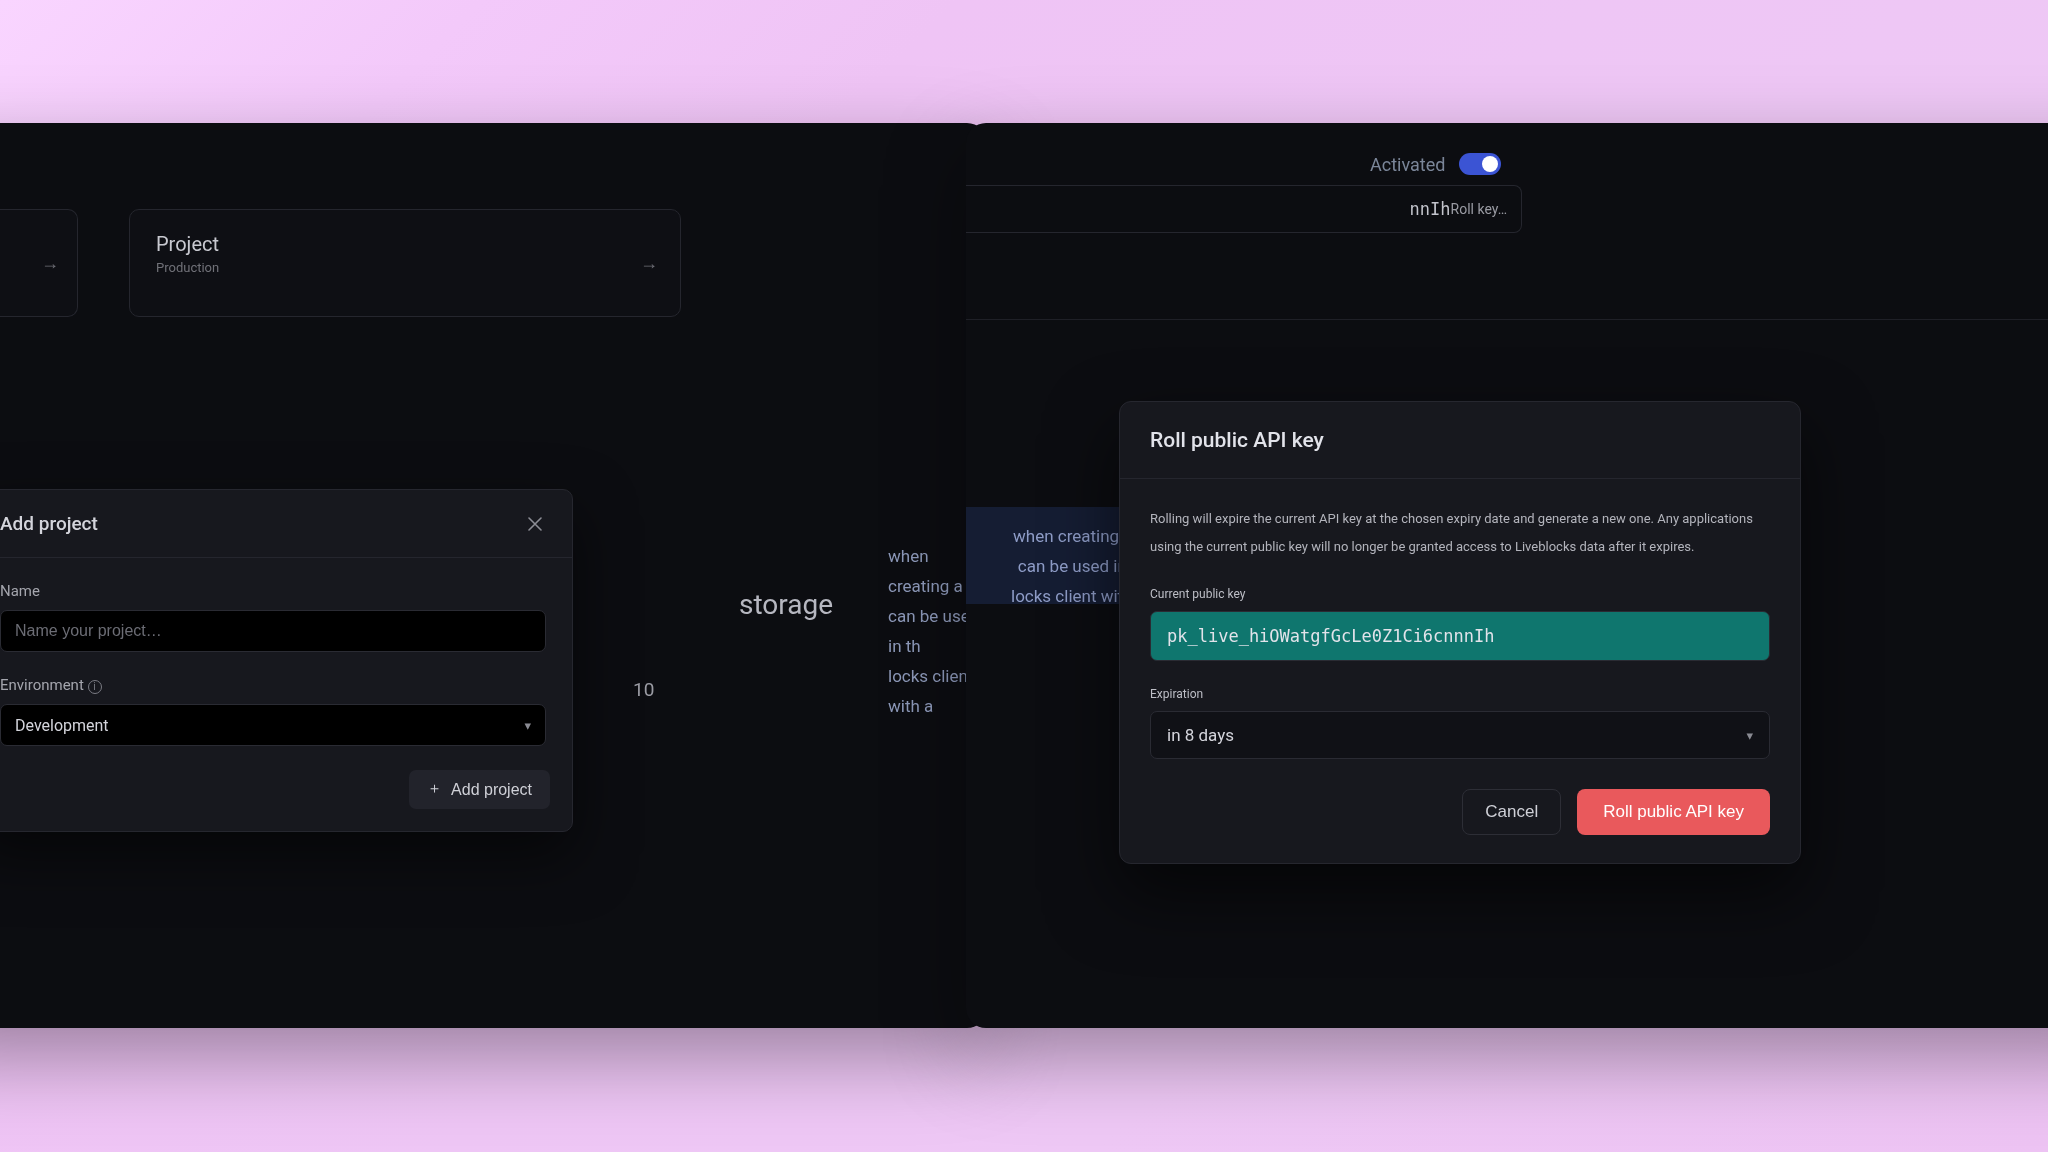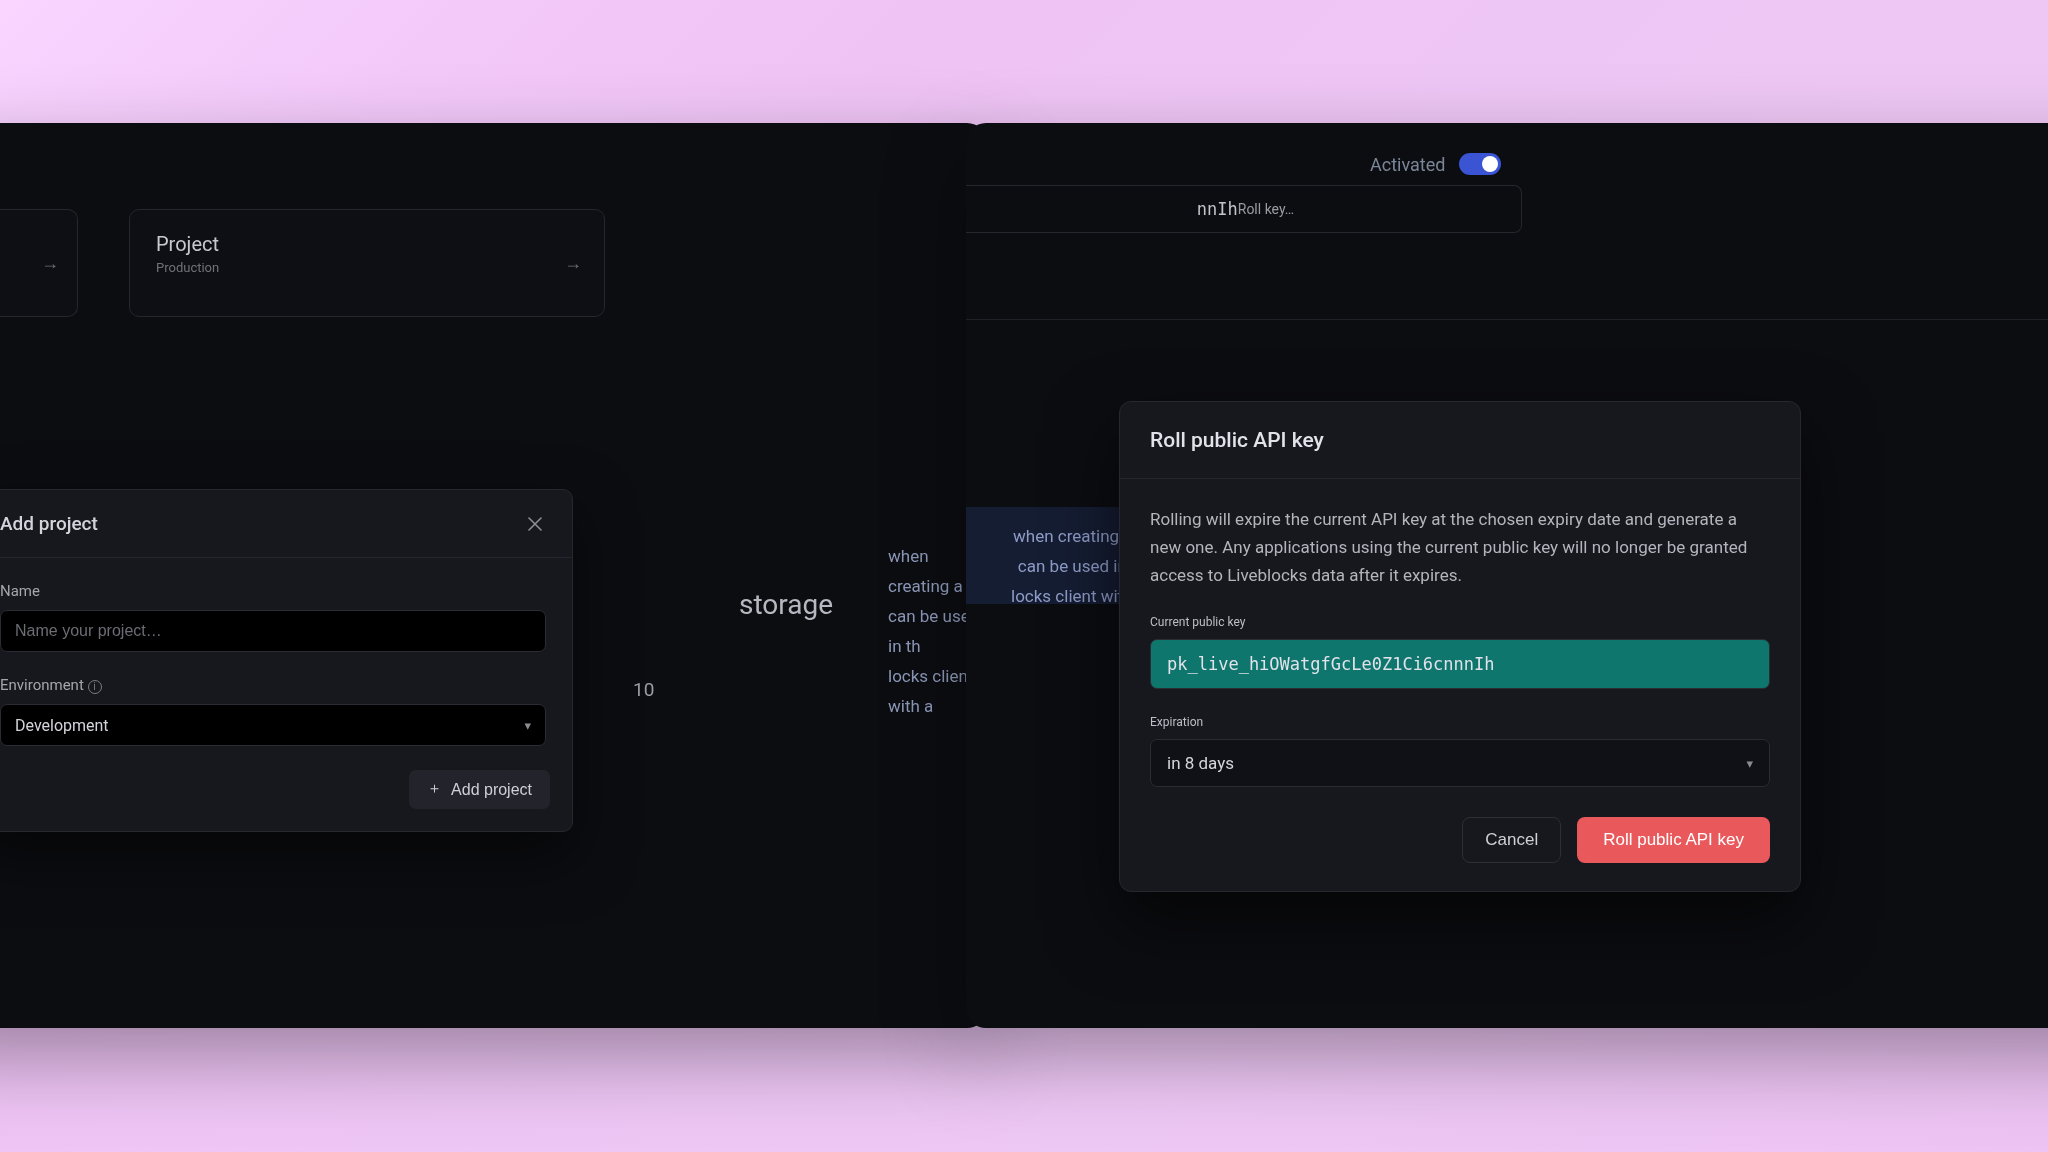--- a/index.html
+++ b/index.html
@@ -26,21 +26,21 @@
   .project-card {
     position: absolute;
     border: 1px solid #25262e;
     border-radius: 10px;
     height: 108px;
     padding: 22px 26px 0;
     color: #cfd0d6;
     background: #0e0f14;
   }
   .project-card.small { width: 156px; left:-0px; top:86px; border-left:none; border-radius:0 10px 10px 0;}
-  .project-card.big   { width: 476px; left:207px; top:86px; }
+  .project-card.big   { width: 552px; left:207px; top:86px; }
   .project-card .title { font-size: 20px; color:#c8c9d0; }
   .project-card .sub   { font-size: 13px; color:#707178; margin-top:4px;}
   .project-card .arrow { position:absolute; right:22px; top:50%; transform:translateY(-50%); color:#6d6e76; font-size:18px;}
   .project-card .arrow.sm{ right:18px;}
 
   .metric {
     position:absolute; color:#9b9ca4; font-size:19px;
   }
   .metric.ten  { left:711px; top:555px; }
   .metric.stor { left:817px; top:465px; font-size:28px; color:#b6b7c0; }
@@ -99,38 +99,38 @@
     display:flex; align-items:center; gap:14px;
     color:#7b8699; font-size:18px;
   }
   .switch{ width:42px; height:22px; border-radius:999px; background:#3b54d4; position:relative;}
   .switch::after{ content:""; position:absolute; right:3px; top:3px; width:16px;height:16px;
     background:#fff; border-radius:50%;}
   .key-row{
     position:absolute; left:-0px; top:62px;
     width:556px; height:48px; border:1px solid #25262e; border-left:none;
     border-radius:0 8px 8px 0; display:flex; align-items:center;
-    padding:0 14px 0 18px; justify-content:center;
+    padding:0 14px 0 18px; justify-content:flex-end;
   }
   .key-row code{ font-family:ui-monospace,Menlo,Consolas,monospace; font-size:17px; color:#c3c4cc;}
   .key-row .roll{ font-size:14px; color:#9a9ba3;}
   .hr{ position:absolute; left:0; right:0; top:196px; height:1px; background:#1f2027;}
 
   
   .rmodal{
     position:absolute; left:153px; top:278px;
     width:682px; background:#17181e;
     border:1px solid #26272f; border-radius:12px;
     box-shadow:0 30px 70px rgba(0,0,0,.6);
     color:#d4d5dc;
   }
   .rmodal .hdr{ padding:26px 30px; border-bottom:1px solid #25262e;}
   .rmodal .hdr h3{ font-size:21px; font-weight:500; color:#e2e3ea;}
   .rmodal .body{ padding:26px 30px 0;}
-  .rmodal p{ font-size:17px; line-height:28px; color:#b3b4bc;}
+  .rmodal p{ font-size:13px; line-height:28px; color:#b3b4bc;}
   .rmodal .lbl{ font-size:12px; color:#bdbec6; margin:26px 0 10px;}
   .code-box{
     width:100%; height:50px; border:1px solid #2a2b33; background:#0f766e;
     border-radius:7px; display:flex; align-items:center; padding:0 16px;
     font-family:ui-monospace,Menlo,Consolas,monospace; font-size:17px; color:#e2e3ea;
   }
   .rselect{ width:100%; height:48px; border:1px solid #2a2b33; background:#101116;
     border-radius:7px; display:flex; align-items:center; justify-content:space-between;
     padding:0 16px; font-size:17px;}
   .rselect .chev{ color:#8a8b93; font-size:13px;}

